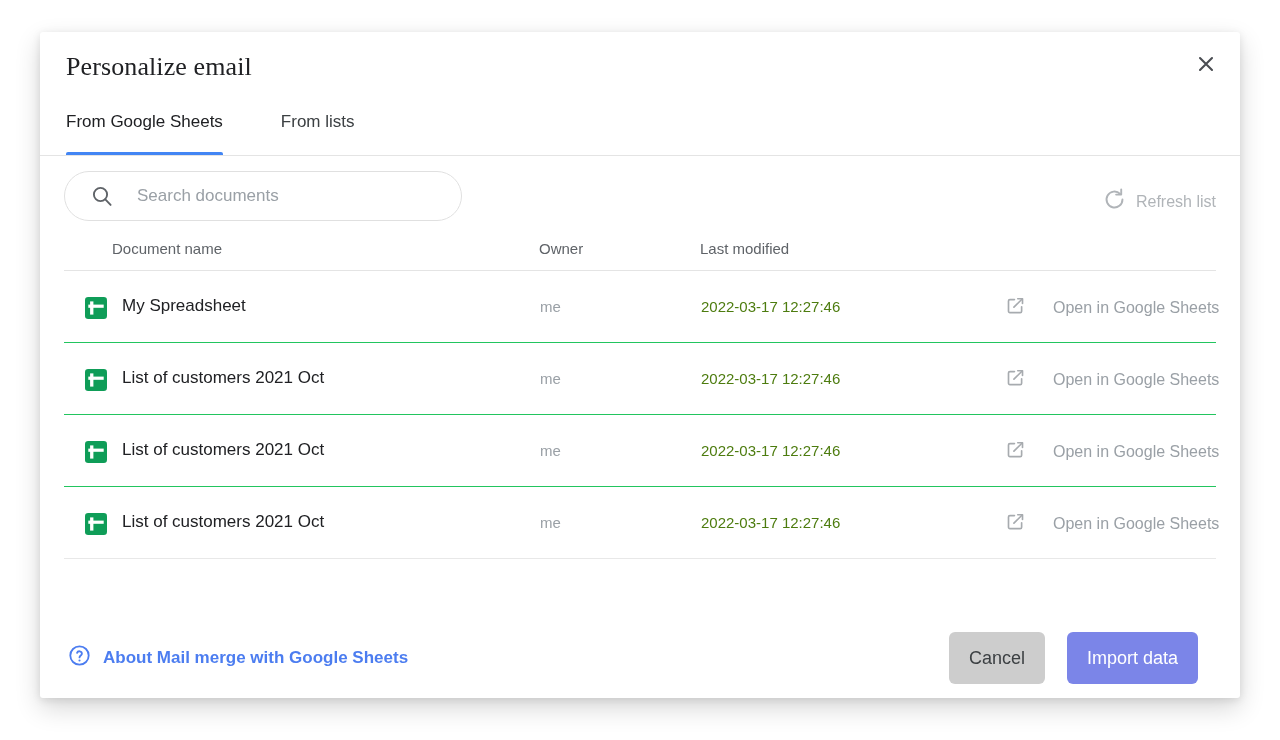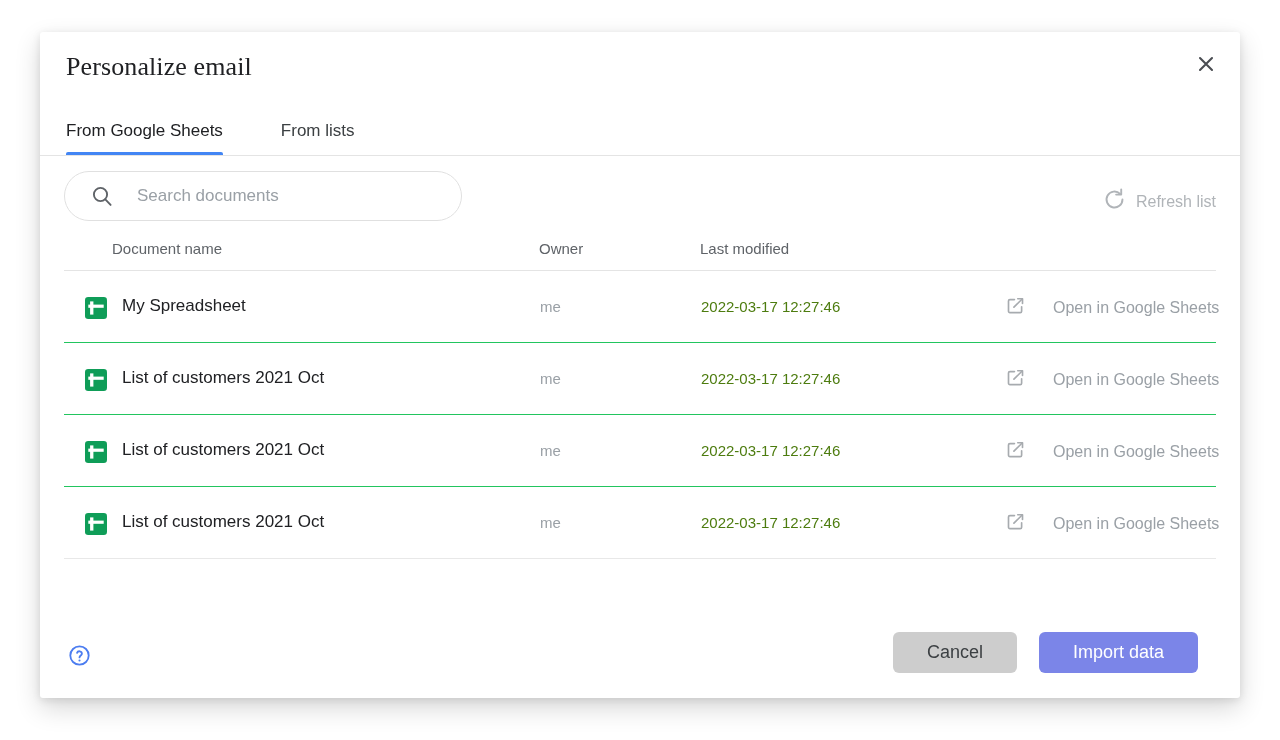--- a/index.html
+++ b/index.html
@@ -73,21 +73,21 @@
     left: 26px;
     bottom: 0;
     display: flex;
     align-items: flex-end;
     height: 48px;
   }
   .tab {
     position: relative;
     font-size: 17px;
     color: #3c4043;
-    padding: 0 0 14px 0;
+    padding: 0 0 23px 0;
     margin-right: 58px;
     cursor: pointer;
     white-space: nowrap;
   }
   .tab.active { color: #202124; }
   .tab.active::after {
     content: "";
     position: absolute;
     left: 0;
     right: 0;
@@ -273,23 +273,23 @@
     right: 42px;
     top: 14px;
     display: flex;
     align-items: center;
   }
   .btn {
     border: none;
     border-radius: 6px;
     font-family: inherit;
     font-size: 18px;
-    height: 41px;
-    cursor: pointer;
-    padding: 0 34px;
+    height: 52px;
+    cursor: pointer;
+    padding: 0 20px;
     white-space: nowrap;
   }
   .btn-cancel {
     background: #cdcdcd;
     color: #3c4043;
   }
   .btn-primary {
     background: #7b85e8;
     color: #ffffff;
     margin-left: 22px;
@@ -452,20 +452,21 @@
 
   <div class="dlg-footer">
     <div class="help-link">
       <span>
         <svg width="23" height="23" viewBox="0 0 24 24">
           <circle cx="12" cy="12" r="9.6" stroke="#4c7df0" stroke-width="1.9" fill="none"></circle>
           <path d="M9.45 9.3a2.6 2.6 0 0 1 5.05.85c0 1.75-2.5 2.1-2.5 3.85" stroke="#4c7df0" stroke-width="1.9" fill="none" stroke-linecap="round"></path>
           <circle cx="12" cy="17.2" r="1.12" fill="#4c7df0"></circle>
         </svg>
       </span>
+      <span class="lbl">About Mail merge with Google Sheets</span>
     </div>
 
     <div class="btns">
       <button class="btn btn-cancel">Cancel</button>
       <button class="btn btn-primary">Import data</button>
     </div>
   </div>
 
 </div>
 

